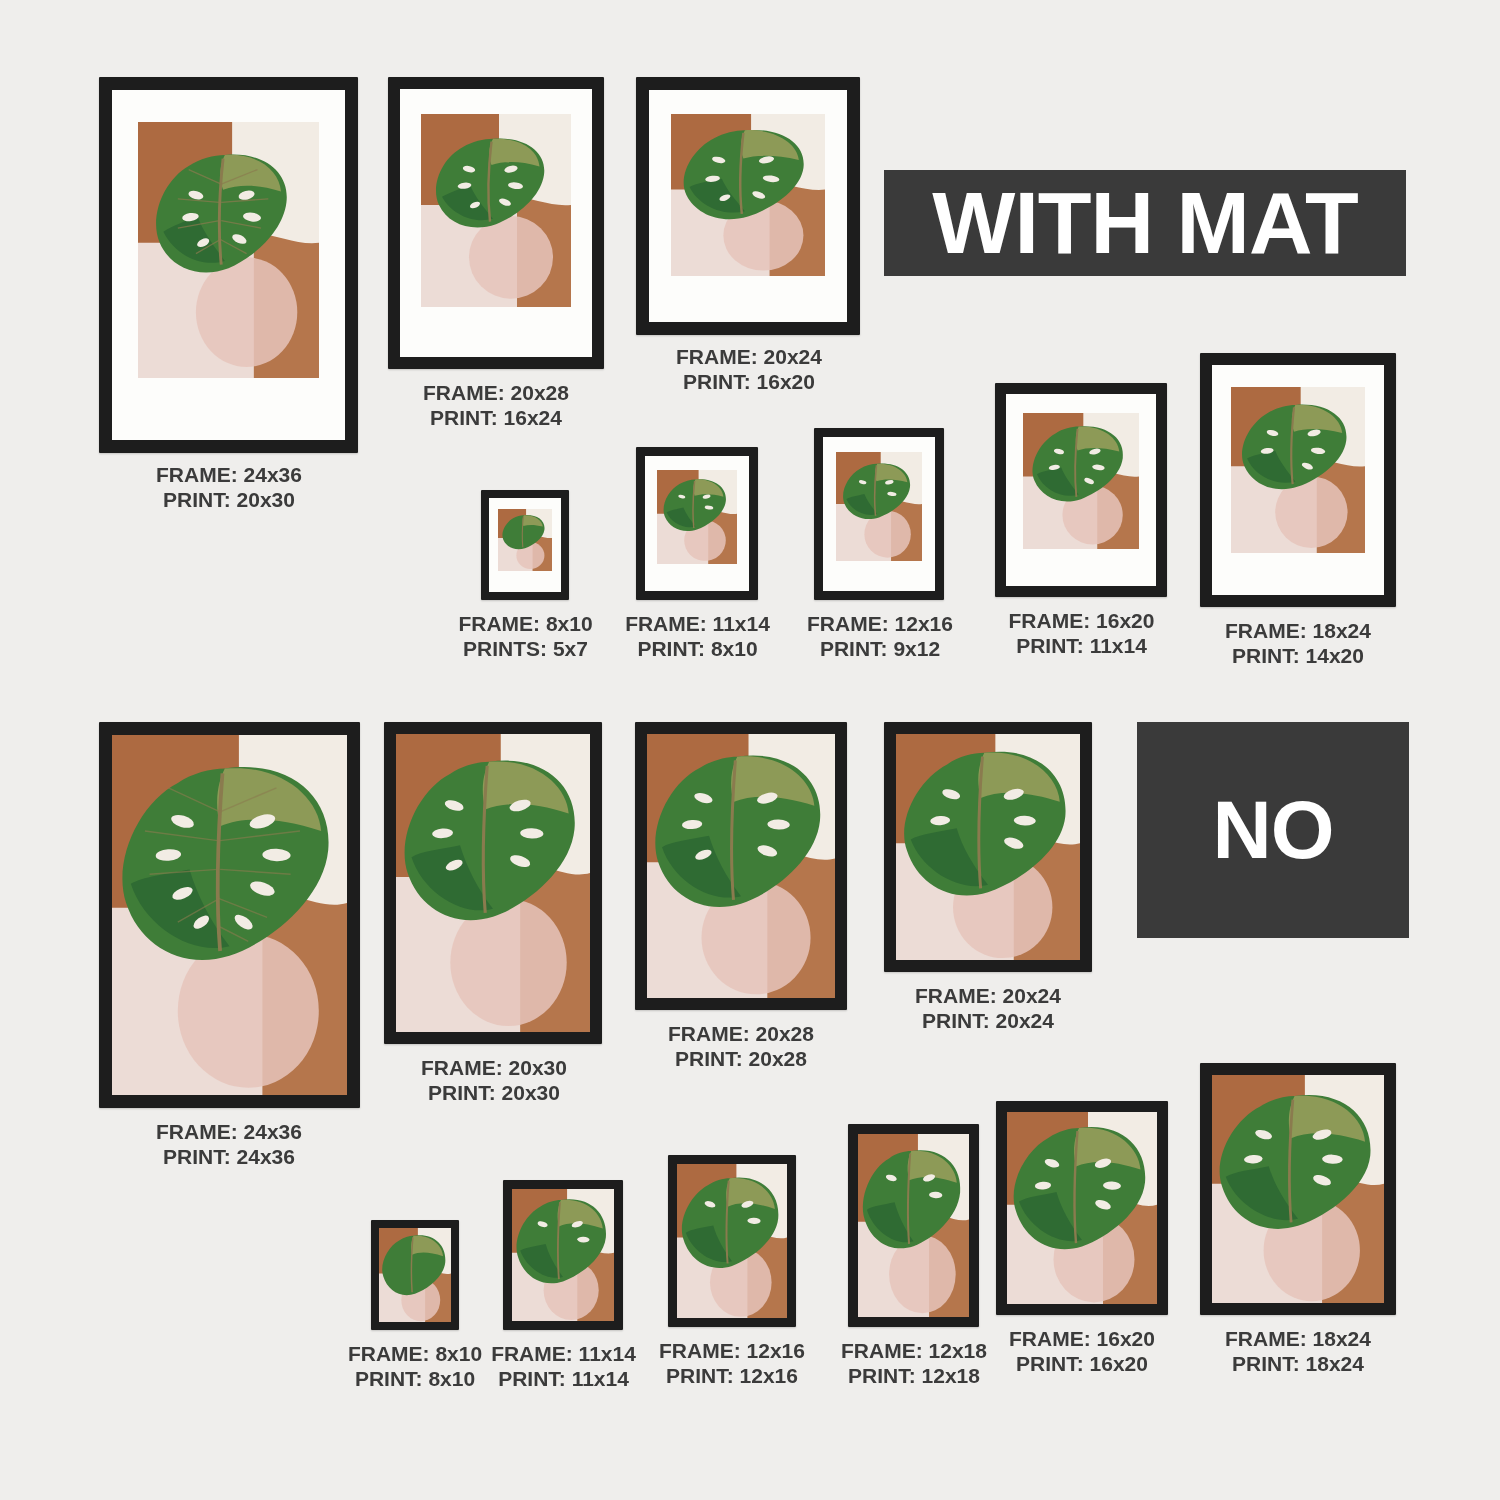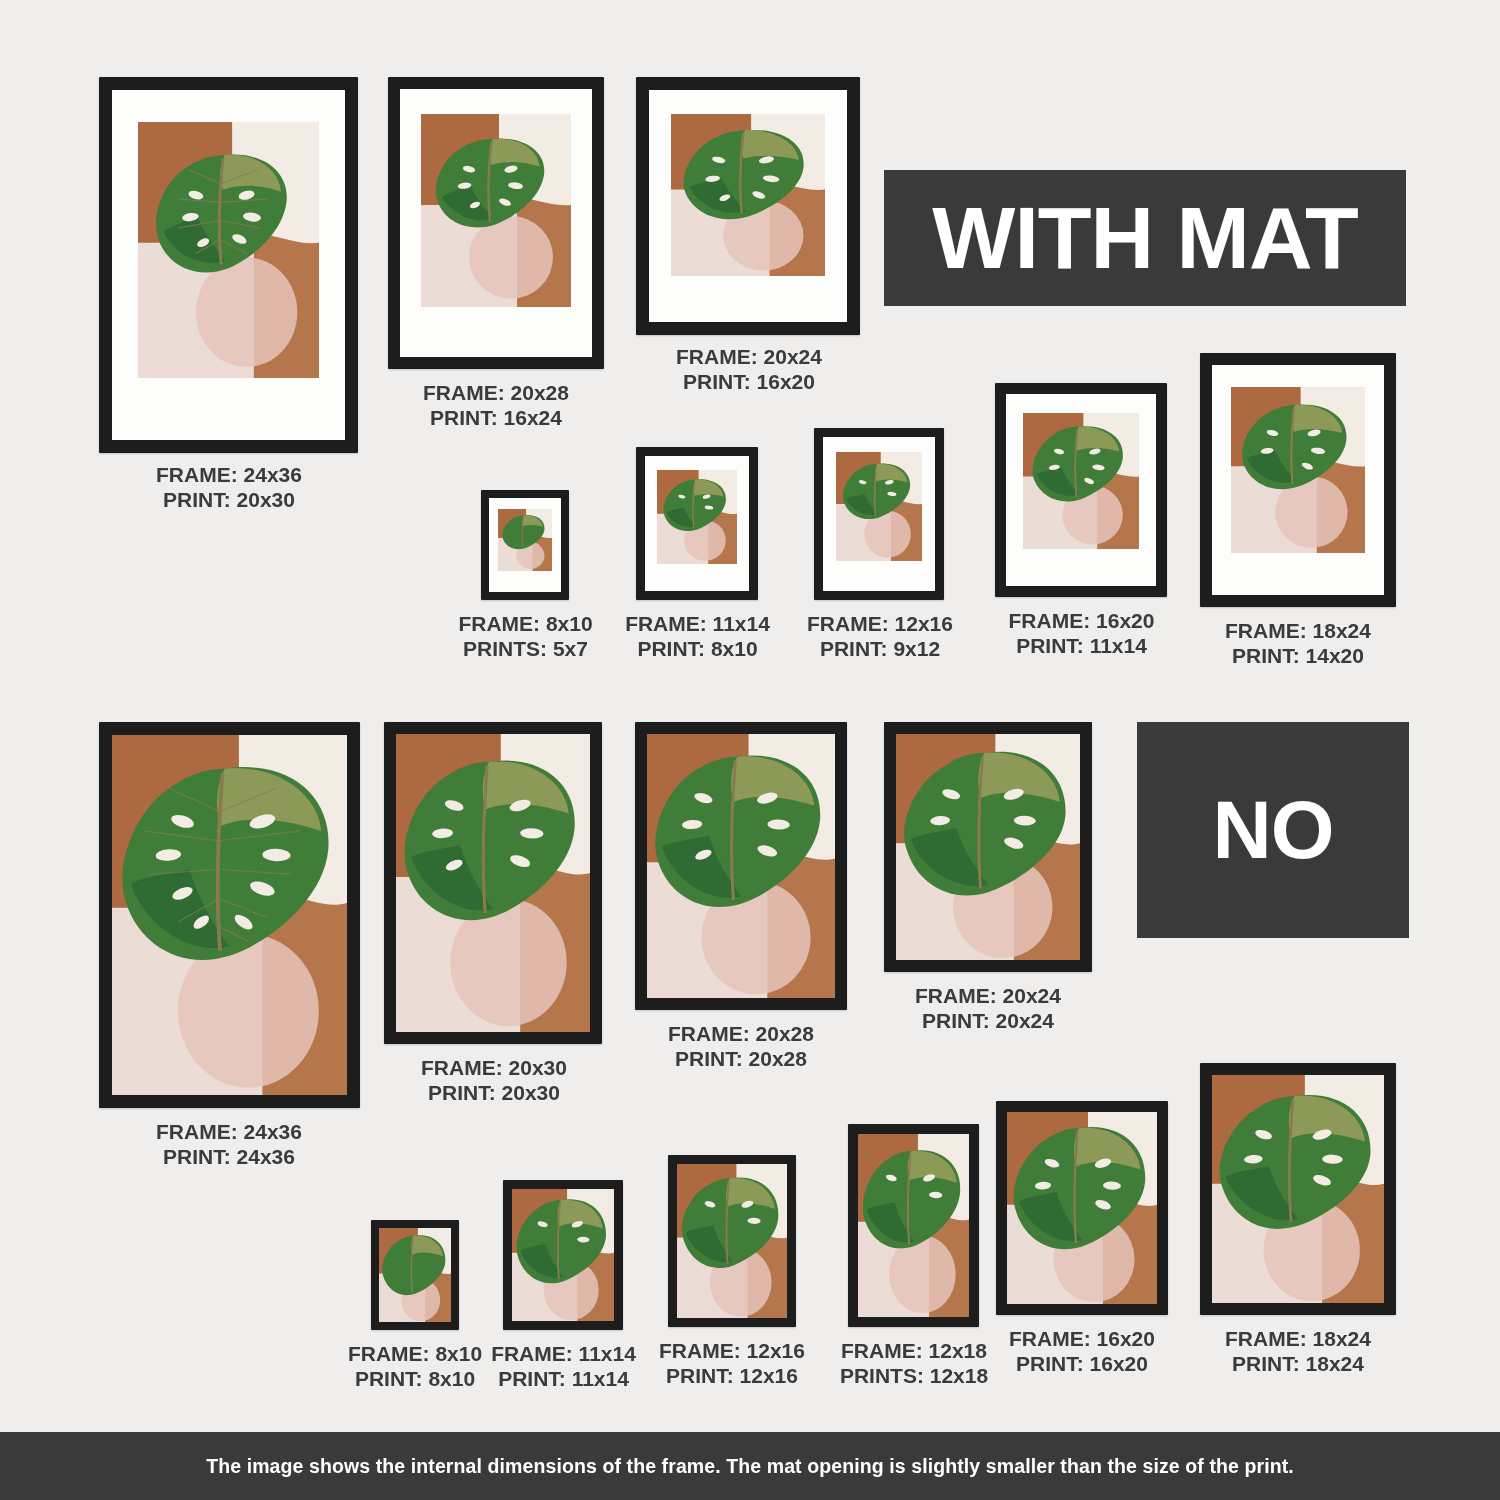--- a/index.html
+++ b/index.html
@@ -44,21 +44,21 @@
     display: flex;
     align-items: center;
     justify-content: center;
     line-height: 0.95;
     text-align: center;
   }
   .banner-withmat {
     left: 884px;
     top: 170px;
     width: 522px;
-    height: 136px;
+    height: 106px;
     font-size: 88px;
     letter-spacing: -1px;
   }
   .banner-nomat {
     left: 1137px;
     top: 722px;
     width: 272px;
     height: 216px;
     font-size: 82px;
     flex-direction: column;
@@ -574,21 +574,21 @@
           <path d="M8 62 C14 80 34 92 50 88 C42 78 36 66 33 56 C23 58 13 59 8 62 Z" fill="#2f6b33"></path>
           <path d="M47 16 C45 42 44 66 46 90" stroke="#8a7b4e" stroke-width="1.8" fill="none"></path>
           <ellipse cx="64" cy="36" rx="5.6" ry="2.6" fill="#f2ece4" transform="rotate(-16 64 36)"></ellipse>
           <ellipse cx="70" cy="50" rx="6" ry="2.6" fill="#f2ece4" transform="rotate(2 70 50)"></ellipse>
           <ellipse cx="30" cy="36" rx="5" ry="2.4" fill="#f2ece4" transform="rotate(16 30 36)"></ellipse>
         </svg>
       </div>
     </div>
     <div class="caption" style="left:-28px; top:215px; width:188px;">
       <div>FRAME: 12x18</div>
-      <div>PRINTS: 12x18</div>
+      <div>PRINT: 12x18</div>
     </div>
   </div>
 
   <div class="frame-unit" style="left:996px; top:1101px;">
     <div class="frame" style="width:172px; height:214px; border:11px solid #1d1d1d;">
       <div class="art">
         <svg viewBox="0 0 100 120" preserveAspectRatio="none" aria-hidden="true">
           <rect x="0" y="0" width="100" height="120" fill="#f2ece4"></rect>
           <path d="M0 0 H54 V62 H0 Z" fill="#ad6a41"></path>
           <path d="M50 52 C70 48 86 62 100 58 V120 H28 Z" fill="#b5764c"></path>
@@ -632,17 +632,14 @@
           <ellipse cx="24" cy="48" rx="5.4" ry="2.4" fill="#f2ece4" transform="rotate(-4 24 48)"></ellipse>
         </svg>
       </div>
     </div>
     <div class="caption" style="left:2px; top:264px; width:192px;">
       <div>FRAME: 18x24</div>
       <div>PRINT: 18x24</div>
     </div>
   </div>
 
-  <div class="footer">
-    <span>The image shows the internal dimensions of the frame. The mat opening is slightly smaller than the size of the print.</span>
-  </div>
 
 </div>
 
 </body></html>

